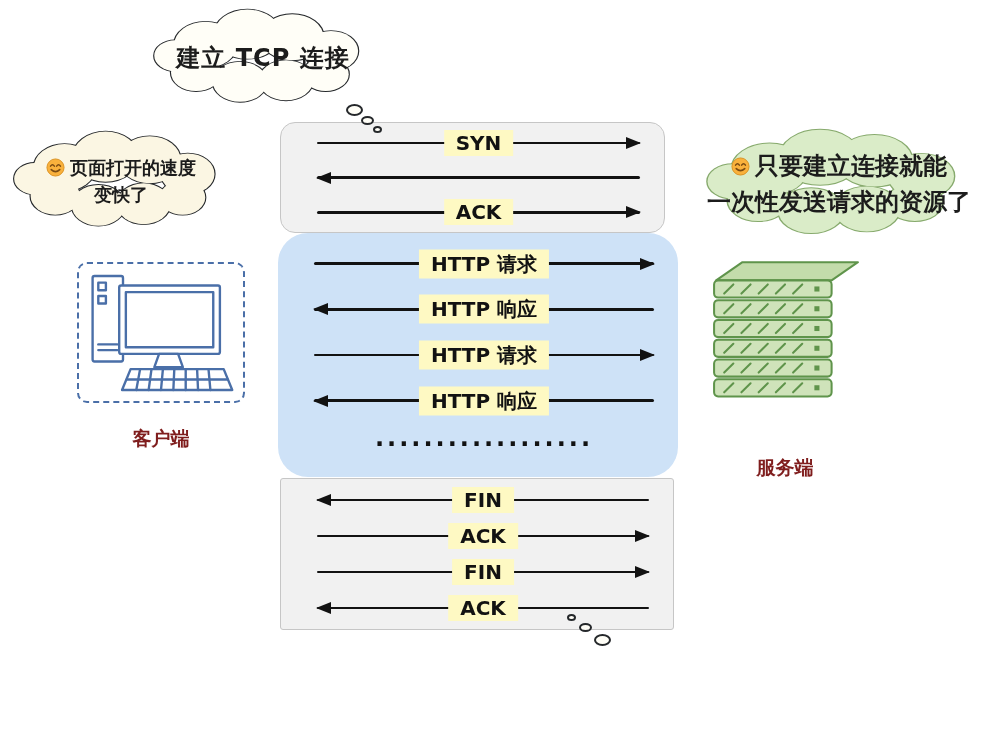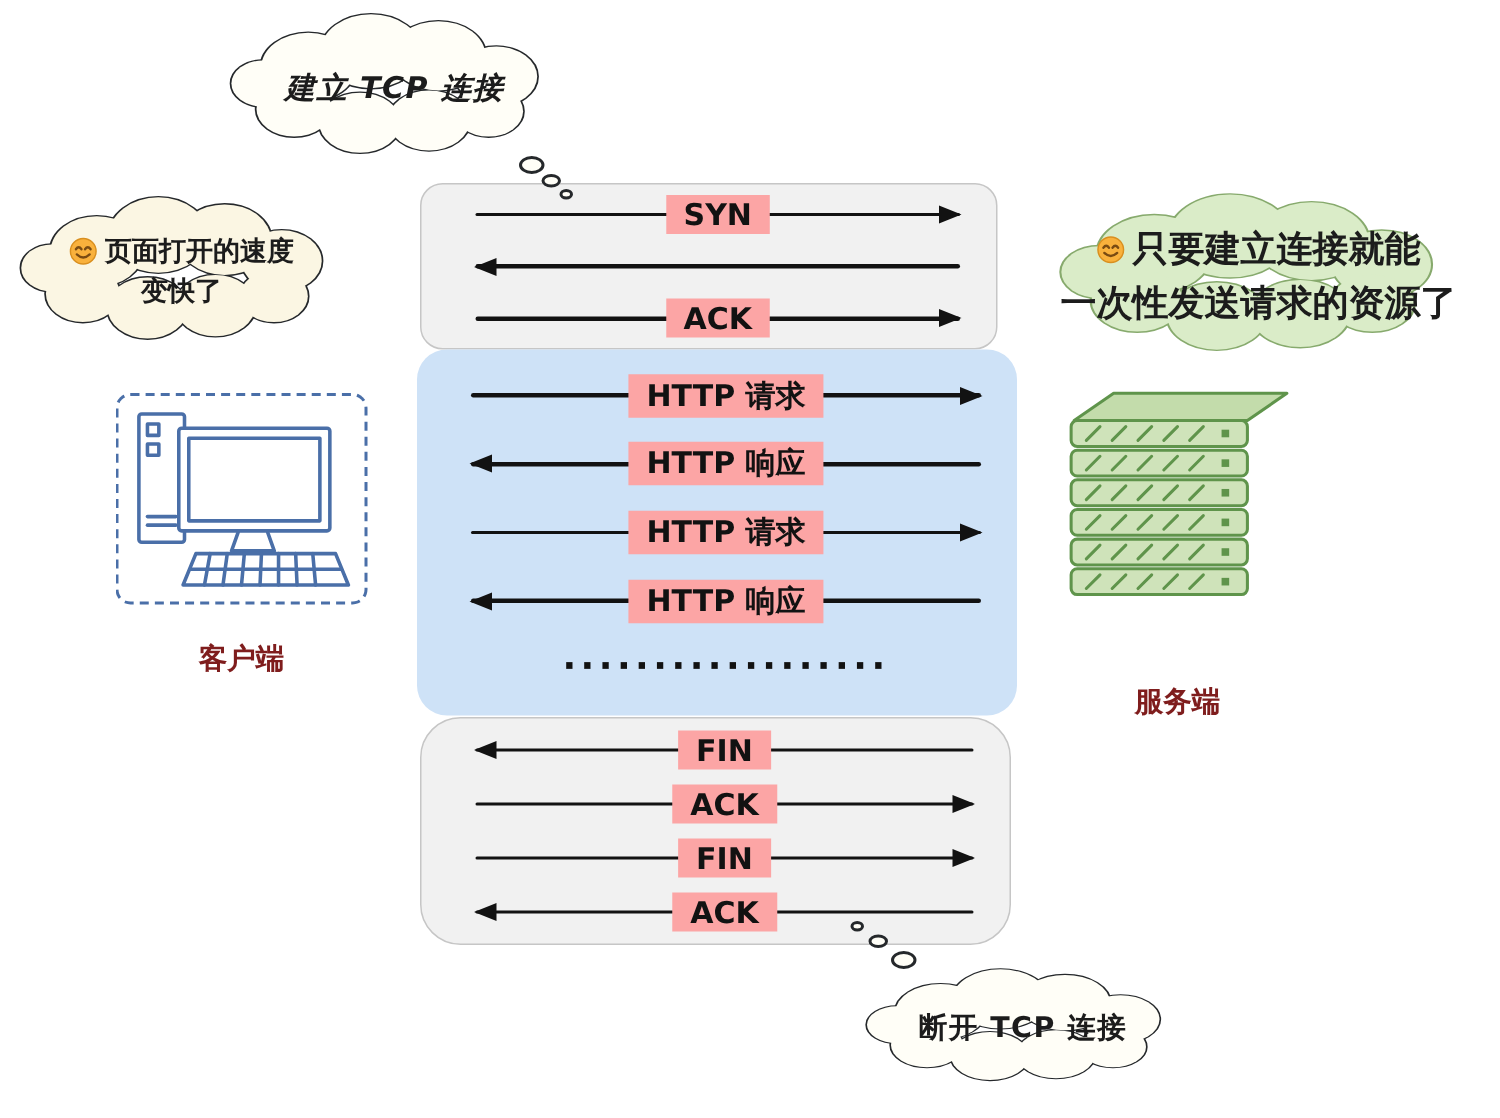--- a/index.html
+++ b/index.html
@@ -5,48 +5,48 @@
   * { margin:0; padding:0; box-sizing:border-box; }
   body { background:#ffffff; font-family:"DejaVu Sans","Liberation Sans",sans-serif; }
   #canvas { position:relative; width:1000px; height:745px; background:#fff; overflow:hidden; }
 
   
   .box { position:absolute; display:flex; flex-direction:column; justify-content:space-evenly;
          padding:0 24px 0 36px; }
   #box-setup   { left:280px; top:122px; width:385px; height:111px;
                  background:#f1f1f1; border:1.5px solid #c6c6c6; border-radius:15px; }
   #box-http    { left:278px; top:233px; width:400px; height:244px;
-                 background:#cee2f7; border-radius:20px; }
+                 background:#cee2f7; border-radius:30px; }
   #box-teardown{ left:280px; top:478px; width:394px; height:152px;
-                 background:#f1f1f1; border:1.5px solid #c6c6c6; border-radius:27px; }
+                 background:#f1f1f1; border:1.5px solid #c6c6c6; border-radius:3px; }
 
   .msg { position:relative; height:30px; }
   .msg .line { position:absolute; left:0; right:0; top:50%; margin-top:-1.25px;
                height:2.5px; background:#121212; border-radius:2px; }
   .msg .line::after { content:""; position:absolute; top:50%; transform:translateY(-50%);
                width:0; height:0; border-top:6.5px solid transparent; border-bottom:6.5px solid transparent; }
   .msg.right .line::after { right:-1px; border-left:15px solid #121212; }
   .msg.left  .line::after { left:-1px;  border-right:15px solid #121212; }
   .msg .label { position:absolute; left:50%; top:50%; transform:translate(-50%,-50%);
-               background:#fca5a5; padding:1px 12px; font-weight:700; font-size:20px;
+               background:#fef9c3; padding:1px 12px; font-weight:700; font-size:20px;
                color:#121212; white-space:nowrap; z-index:1; }
   .dots { text-align:center; font-size:24px; font-weight:700; letter-spacing:3px;
           color:#121212; height:30px; line-height:26px; }
 
   
   .cloud { position:absolute; }
   .cloud svg.cloud-svg { position:absolute; inset:0; width:100%; height:100%; }
   .cloud .cs { stroke:var(--cstroke,#25282b); stroke-width:2.2; fill:var(--cfill,#fff); }
   .cloud .cf { fill:var(--cfill,#fff); stroke:none; }
   .cloud-text { position:relative; z-index:1; width:100%; height:100%;
                 display:flex; flex-direction:column; align-items:center; justify-content:center;
                 font-weight:700; color:#1c1c1c; text-align:center; }
   .cloud-line { display:flex; align-items:center; gap:5px; }
   #cloud-top    { left:148px; top:8px;   width:230px; height:100px; --cfill:#fffef7; --cstroke:#25282b; }
-  #cloud-top    .cloud-text { font-size:20px; letter-spacing:1px;font-style:italic; }
+  #cloud-top    .cloud-text { font-size:24px; letter-spacing:1px; }
   #cloud-left   { left:8px;   top:130px; width:226px; height:102px; --cfill:#fbf6e3; --cstroke:#25282b; }
   #cloud-left   .cloud-text { font-size:18px; line-height:1.5; }
   #cloud-right  { left:700px; top:128px; width:278px; height:112px; --cfill:#daecc8; --cstroke:#87aa6d; }
   #cloud-right  .cloud-text { font-size:24px; line-height:1.5; }
   #cloud-bottom { left:572px; top:645px; width:220px; height:80px;  --cfill:#fffef7; --cstroke:#25282b; }
   #cloud-bottom .cloud-text { font-size:19px; letter-spacing:1px; }
 
   .bubble { position:absolute; background:#fffef7; border:2px solid #25282b;
             border-radius:50%; z-index:5; }
 
@@ -127,27 +127,20 @@
           <path d="M4.8,8.6 Q6.8,5.8 8.8,8.6" fill="none" stroke="#7a4b12" stroke-width="1.6" stroke-linecap="round"></path>
           <path d="M11.2,8.6 Q13.2,5.8 15.2,8.6" fill="none" stroke="#7a4b12" stroke-width="1.6" stroke-linecap="round"></path>
           <path d="M5.5,12.2 Q10,16.5 14.5,12.2" fill="none" stroke="#7a4b12" stroke-width="1.6" stroke-linecap="round"></path>
         </svg>
         <span>只要建立连接就能</span>
       </div>
       <div>一次性发送请求的资源了</div>
     </div>
   </div>
 
-  <div class="cloud" id="cloud-bottom">
-    <svg class="cloud-svg" viewBox="0 0 220 130" preserveAspectRatio="none">
-      <use href="#cloudShape" class="cs"></use>
-        <use href="#cloudShape" class="cf"></use>
-    </svg>
-    <div class="cloud-text">断开 TCP 连接</div>
-  </div>
   <div class="bubble" style="left:594px;top:634px;width:17px;height:12px;"></div>
   <div class="bubble" style="left:579px;top:623px;width:13px;height:9px;"></div>
   <div class="bubble" style="left:567px;top:614px;width:9px;height:7px;"></div>
 
   <div class="box" id="box-setup">
     <div class="msg right">
       <div class="line"></div>
       <span class="label">SYN</span>
     </div>
     <div class="msg left">

